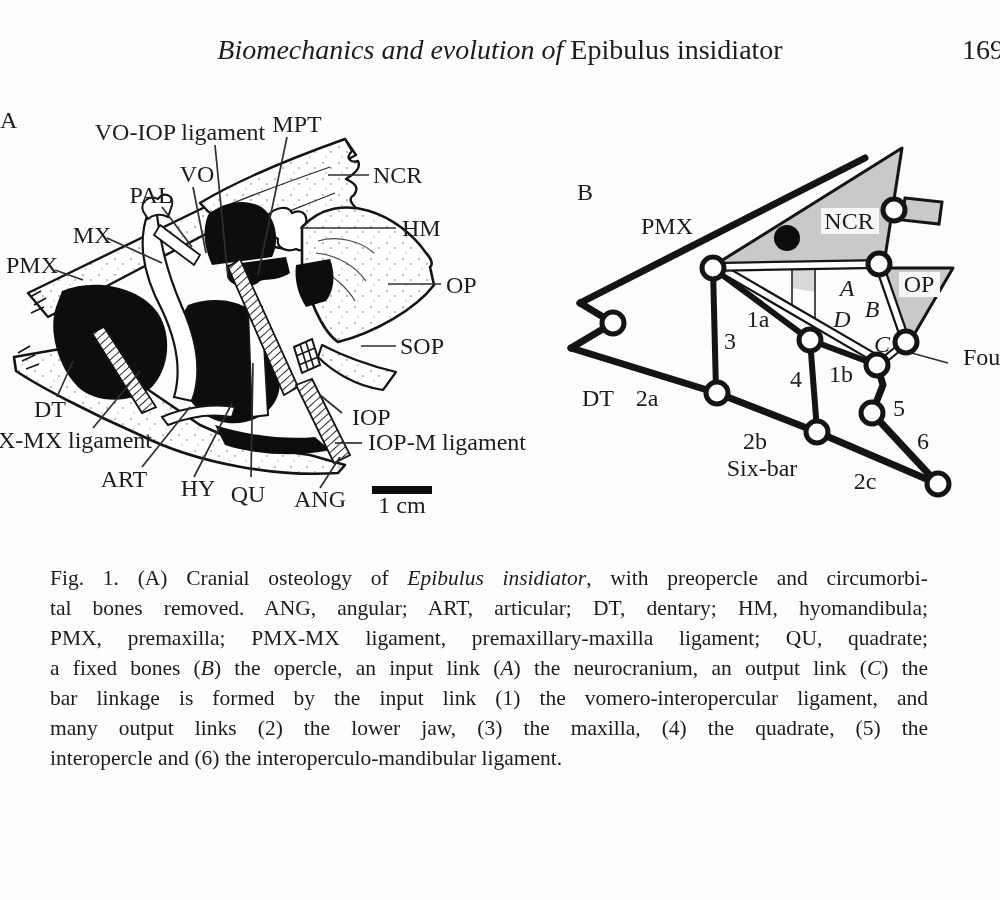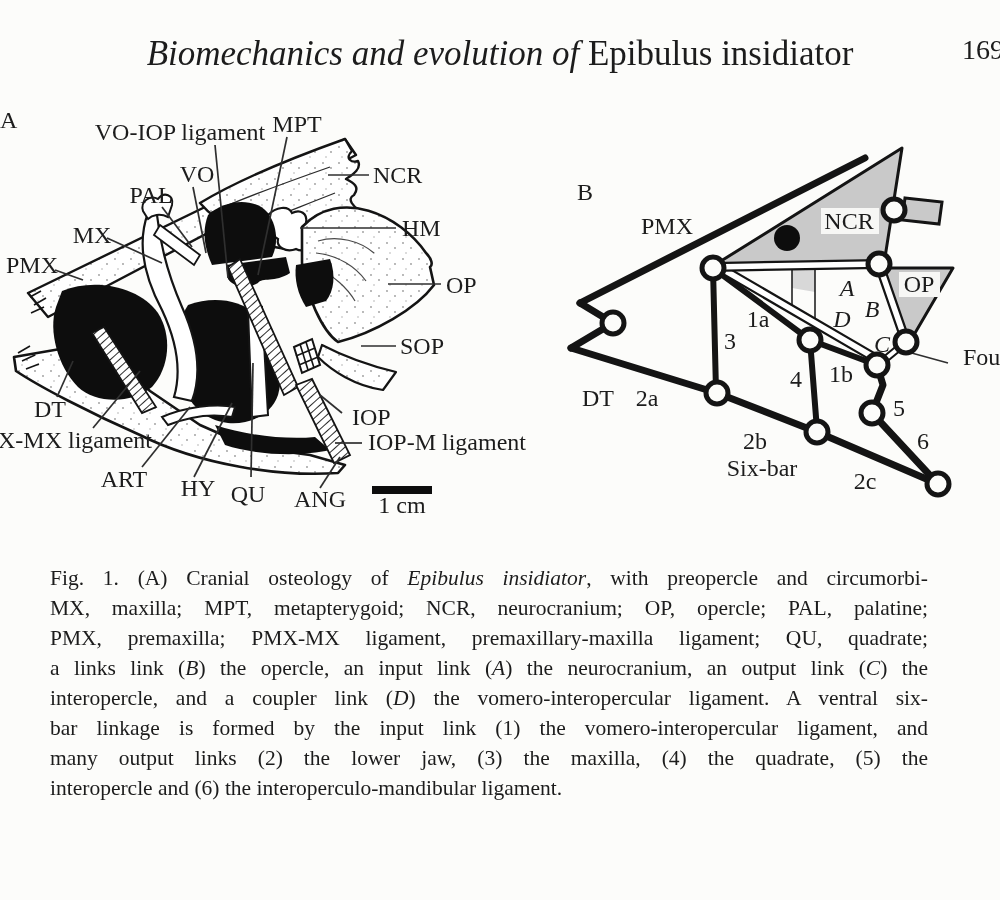--- a/index.html
+++ b/index.html
@@ -1,19 +1,19 @@
 <!DOCTYPE html>
 <html><head>
 <meta charset="utf-8">
 <style>
   html,body{margin:0;padding:0;background:#e8e8e6;}
   #page{position:relative;width:1000px;height:900px;background:#fcfcfa;overflow:hidden;
         font-family:"Liberation Serif","DejaVu Serif",serif;color:#1c1c1c;}
   
-  #hdr{position:absolute;top:34px;left:0;width:1000px;text-align:center;font-size:35px;white-space:nowrap;}
+  #hdr{position:absolute;top:34px;left:0;width:1000px;text-align:center;font-size:28px;white-space:nowrap;}
   #hdr .it{font-style:italic;}
   #pagenum{position:absolute;top:34px;right:-4px;font-size:28px;}
   
   #figA{position:absolute;left:0;top:95px;}
   #figB{position:absolute;left:555px;top:120px;}
   svg text{font-family:"Liberation Serif","DejaVu Serif",serif;fill:#1c1c1c;}
   
   #caption{position:absolute;left:50px;top:563px;width:878px;font-size:21.5px;line-height:30px;}
   .cap-line{height:30px;white-space:nowrap;}
   .cap-line.j{text-align:justify;text-align-last:justify;white-space:normal;height:30px;overflow:hidden;}
@@ -222,22 +222,21 @@
       <text x="92" y="286" text-anchor="middle">2a</text>
       <text x="200" y="329" text-anchor="middle">2b</text>
       <text x="207" y="356" text-anchor="middle">Six-bar</text>
       <text x="310" y="369" text-anchor="middle">2c</text>
       <text x="408" y="245">Four-bar</text>
     </g>
   </svg>
 
   <div id="caption">
       <div class="cap-line j"><span>Fig. 1.  (A) Cranial osteology of </span><span class="it">Epibulus insidiator</span><span>, with preopercle and circumorbi-</span></div>
-      <div class="cap-line j"><span>MX, maxilla; MPT, metapterygoid; NCR, neurocranium; OP, opercle; PAL, palatine;</span></div>
+      <div class="cap-line j"><span>tal bones removed. ANG, angular; ART, articular; DT, dentary; HM, hyomandibula;</span></div>
       <div class="cap-line j"><span>PMX, premaxilla; PMX-MX ligament, premaxillary-maxilla ligament; QU, quadrate;</span></div>
-      <div class="cap-line j"><span>a links link (</span><span class="it">B</span><span>) the opercle, an input link (</span><span class="it">A</span><span>) the neurocranium, an output link (</span><span class="it">C</span><span>) the</span></div>
-      <div class="cap-line j"><span>interopercle, and a coupler link (</span><span class="it">D</span><span>) the vomero-interopercular ligament. A ventral six-</span></div>
+      <div class="cap-line j"><span>a fixed bones (</span><span class="it">B</span><span>) the opercle, an input link (</span><span class="it">A</span><span>) the neurocranium, an output link (</span><span class="it">C</span><span>) the</span></div>
       <div class="cap-line j"><span>bar linkage is formed by the input link (1) the vomero-interopercular ligament, and</span></div>
       <div class="cap-line j"><span>many output links (2) the lower jaw, (3) the maxilla, (4) the quadrate, (5) the</span></div>
       <div class="cap-line"><span>interopercle and (6) the interoperculo-mandibular ligament.</span></div>
     </div>
 
 </div>
 
 </body></html>

